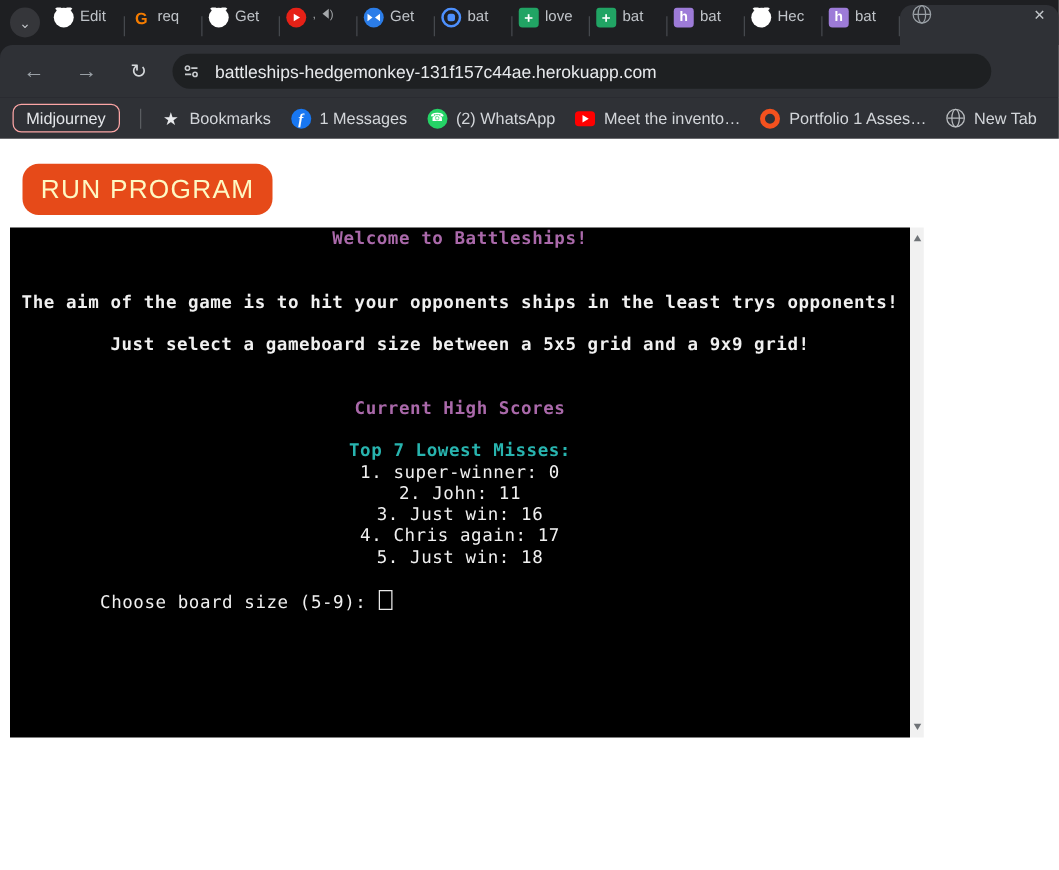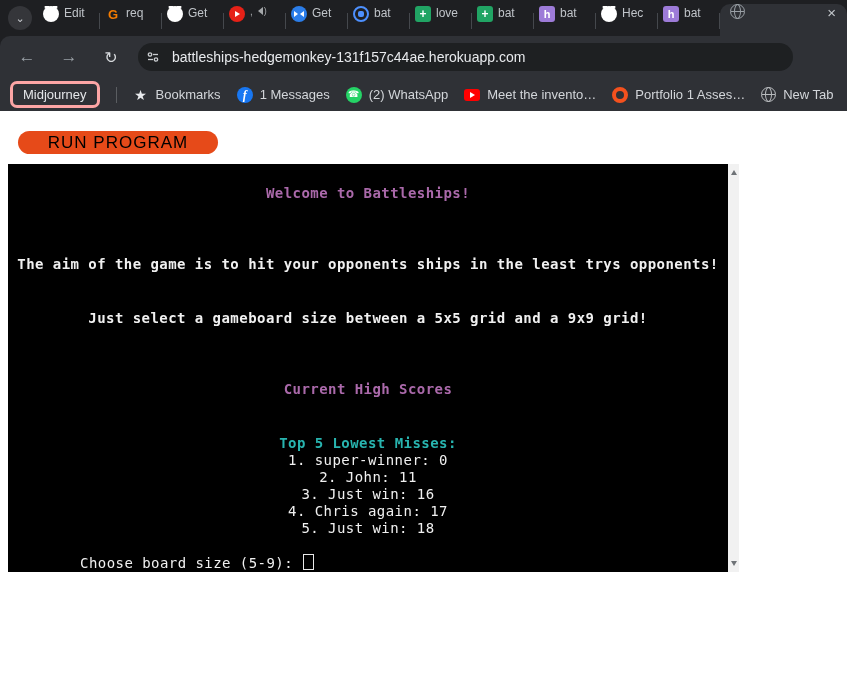--- a/index.html
+++ b/index.html
@@ -46,45 +46,45 @@
   .toolbar{height:42px;background:#2f3136;border-radius:10px 0 0 0;display:flex;align-items:center;padding:0 10px 0 6px;box-sizing:border-box;}
   .nav-btn{width:30px;height:30px;border-radius:50%;display:flex;align-items:center;justify-content:center;
     font-size:17px;color:#9aa0a6;margin:0 6px;flex:none;}
   .nav-btn.reload{color:#d5d8db;font-size:16px;}
   .omnibox{flex:0 0 auto;width:655px;height:28px;background:#1e2022;border-radius:14px;display:flex;align-items:center;padding:0 12px 0 4px;box-sizing:border-box;margin-left:6px;}
   .site-info{width:22px;height:22px;border-radius:50%;display:flex;align-items:center;justify-content:center;flex:none;margin-right:8px;}
   .url-text{font-size:14px;color:#e8eaed;white-space:nowrap;overflow:hidden;}
 
   
   .bookmarks{height:33px;background:#2f3136;display:flex;align-items:center;padding:0 10px;box-sizing:border-box;gap:16px;}
-  .bm-chip{border:3px solid #fca5a5;border-radius:7px;padding:3px 10px;font-size:13px;color:#e4e6e9;flex:none;}
+  .bm-chip{border:1px solid #fca5a5;border-radius:7px;padding:3px 10px;font-size:13px;color:#e4e6e9;flex:none;}
   .bm-sep{width:1px;height:16px;background:#5a5d61;flex:none;}
   .bm-item{display:flex;align-items:center;gap:7px;flex:none;}
   .bm-label{font-size:13px;color:#d3d6da;white-space:nowrap;}
   .bm-star::after{content:"★";color:#e8eaed;font-size:14px;line-height:1;}
   .bm-fb{background:#1877f2;border-radius:50%;}
   .bm-fb::after{content:"f";color:#fff;font:700 italic 12px/1 "Liberation Serif",serif;}
   .bm-wa{background:#25d366;border-radius:50%;}
   .bm-wa::after{content:"☎";color:#fff;font-size:9px;line-height:1;}
   .bm-yt{width:16px;height:12px;background:#f00;border-radius:3px;}
   .bm-yt::after{content:"";position:absolute;left:6px;top:3px;border:3px solid transparent;border-left:5px solid #fff;}
   .bm-ring{border:4px solid #f4511e;border-radius:50%;width:16px;height:16px;}
   .globe.light, .globe.light::after{border-color:#b8bbbe;}
   .globe.light::before{background:#b8bbbe;}
 
   
   .page{background:#fff;height:585px;box-sizing:border-box;padding-top:20px;}
-  .run-btn{display:block;margin-left:18px;width:200px;height:23px;background:#e64a19;border:none;border-radius:13px;
-    color:#000000;font-family:"Liberation Sans",sans-serif;font-size:17px;font-weight:500;letter-spacing:1px;cursor:pointer;}
+  .run-btn{display:block;margin-left:18px;width:200px;height:41px;background:#e64a19;border:none;border-radius:13px;
+    color:#fef9c3;font-family:"Liberation Sans",sans-serif;font-size:21px;font-weight:500;letter-spacing:1px;cursor:pointer;}
   .term-wrap{margin:10px 0 0 8px;width:731px;height:408px;position:relative;}
   .terminal{position:absolute;left:0;top:0;width:720px;height:408px;background:#000;overflow:hidden;
     font-family:"DejaVu Sans Mono","Liberation Mono",monospace;font-size:14px;letter-spacing:0.45px;color:#f0f0f0;padding-top:1px;box-sizing:border-box;}
   .t-line{min-height:17px;line-height:17px;white-space:pre;text-align:center;}
   .t-line.left{text-align:left;padding-left:1px;}
-  .t-bold{font-weight:700;margin-top:20px;}
+  .t-bold{font-weight:700;}
   .t-purple{color:#aa69aa;}
   .t-teal{color:#28b4af;}
   .cursor{display:inline-block;width:9px;height:14px;border:1.5px solid #e8e8e8;vertical-align:-2px;margin-left:1px;}
   .t-scrollbar{position:absolute;right:0;top:0;width:11px;height:408px;background:#f1f1f1;display:flex;flex-direction:column;justify-content:space-between;align-items:center;padding:3px 0;box-sizing:border-box;}
   .sb-up{width:0;height:0;border:3px solid transparent;border-bottom:5px solid #6f7377;}
   .sb-down{width:0;height:0;border:3px solid transparent;border-top:5px solid #6f7377;}
 </style>
 </head>
 <body>
 
@@ -231,21 +231,21 @@
       <div class="t-line t-bold t-purple">Welcome to Battleships!</div>
       <div class="t-line"></div>
       <div class="t-line"></div>
       <div class="t-line t-bold">The aim of the game is to hit your opponents ships in the least trys opponents!</div>
       <div class="t-line"></div>
       <div class="t-line t-bold">Just select a gameboard size between a 5x5 grid and a 9x9 grid!</div>
       <div class="t-line"></div>
       <div class="t-line"></div>
       <div class="t-line t-bold t-purple">Current High Scores</div>
       <div class="t-line"></div>
-      <div class="t-line t-bold t-teal">Top 5 Lowest Misses:</div>
+      <div class="t-line t-bold t-teal">Top 7 Lowest Misses:</div>
       <div class="t-line">1. super-winner: 0</div>
       <div class="t-line">2. John: 11</div>
       <div class="t-line">3. Just win: 16</div>
       <div class="t-line">4. Chris again: 17</div>
       <div class="t-line">5. Just win: 18</div>
       <div class="t-line left">
         <span>Choose board size (5-9): </span><span class="cursor"></span>
       </div>
     </div>
     <div class="t-scrollbar">

